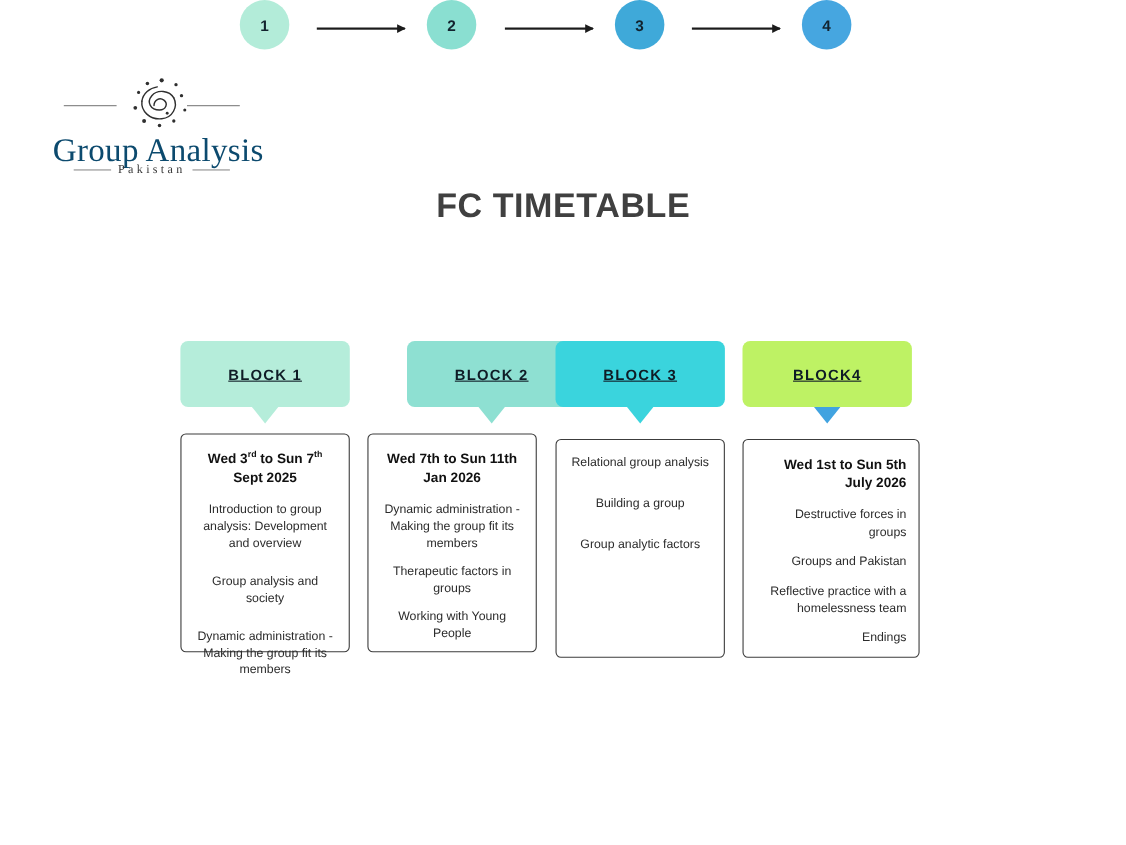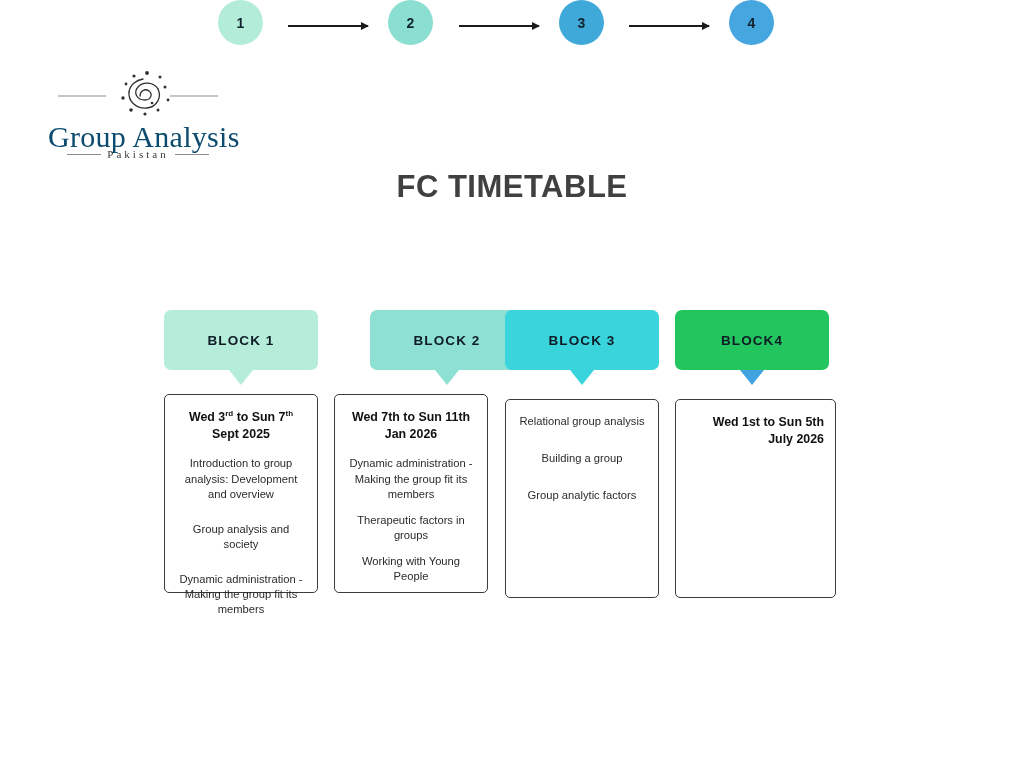--- a/index.html
+++ b/index.html
@@ -120,20 +120,21 @@
     border-radius: 7px;
     display: flex;
     align-items: center;
     justify-content: center;
   }
   .block-banner .banner-label {
     font-size: 13.5px;
     font-weight: bold;
     letter-spacing: 1.1px;
     color: #0f1c26;
+    text-decoration: underline;
   }
   .block-banner .tail {
     position: absolute;
     bottom: -15px;
     left: 50%;
     margin-left: -12px;
     width: 0;
     height: 0;
     border-left: 12px solid transparent;
     border-right: 12px solid transparent;
@@ -228,21 +229,21 @@
   <span class="tail" style="border-top: 15px solid rgb(181, 237, 218);"></span>
 </div>
 <div class="block-banner" style="left: 334px; top: 310px; width: 154px; height: 60px; background: rgb(142, 224, 210); margin-left: 36px;">
   <span class="banner-label">BLOCK 2</span>
   <span class="tail" style="border-top: 15px solid rgb(142, 224, 210);"></span>
 </div>
 <div class="block-banner" style="left: 505px; top: 310px; width: 154px; height: 60px; background: rgb(58, 212, 221);">
   <span class="banner-label">BLOCK 3</span>
   <span class="tail" style="border-top: 15px solid rgb(58, 212, 221);"></span>
 </div>
-<div class="block-banner" style="left: 675px; top: 310px; width: 154px; height: 60px; background: #22c55e;">
+<div class="block-banner" style="left: 675px; top: 310px; width: 154px; height: 60px; background: #bef264;">
   <span class="banner-label">BLOCK4</span>
   <span class="tail" style="border-top: 15px solid rgb(65, 163, 224);"></span>
 </div>
 
 <div class="content-card" style="left:164px; top:394px; width:154px; height:199px;">
   <div class="card-date">Wed 3<sup>rd</sup> to Sun 7<sup>th</sup> Sept 2025</div>
   <div>
     <div class="card-item" style="margin-bottom:20px;">Introduction to group analysis: Development and overview</div>
     <div class="card-item" style="margin-bottom:20px;">Group analysis and society</div>
     <div class="card-item">Dynamic administration - Making the group fit its members</div>
@@ -261,13 +262,19 @@
 <div class="content-card" style="left:505px; top:399px; width:154px; height:199px;">
   <div>
     <div class="card-item" style="margin-bottom:22px;">Relational group analysis</div>
     <div class="card-item" style="margin-bottom:22px;">Building a group</div>
     <div class="card-item">Group analytic factors</div>
   </div>
 </div>
 
 <div class="content-card" style="left:675px; top:399px; width:161px; height:199px;text-align:right;">
   <div class="card-date">Wed 1st to Sun 5th July 2026</div>
+  <div>
+    <div class="card-item" style="margin-bottom:12px;">Destructive forces in groups</div>
+    <div class="card-item" style="margin-bottom:12px;">Groups and Pakistan</div>
+    <div class="card-item" style="margin-bottom:12px;">Reflective practice with a homelessness team</div>
+    <div class="card-item">Endings</div>
+  </div>
 </div>
 
 </body></html>

